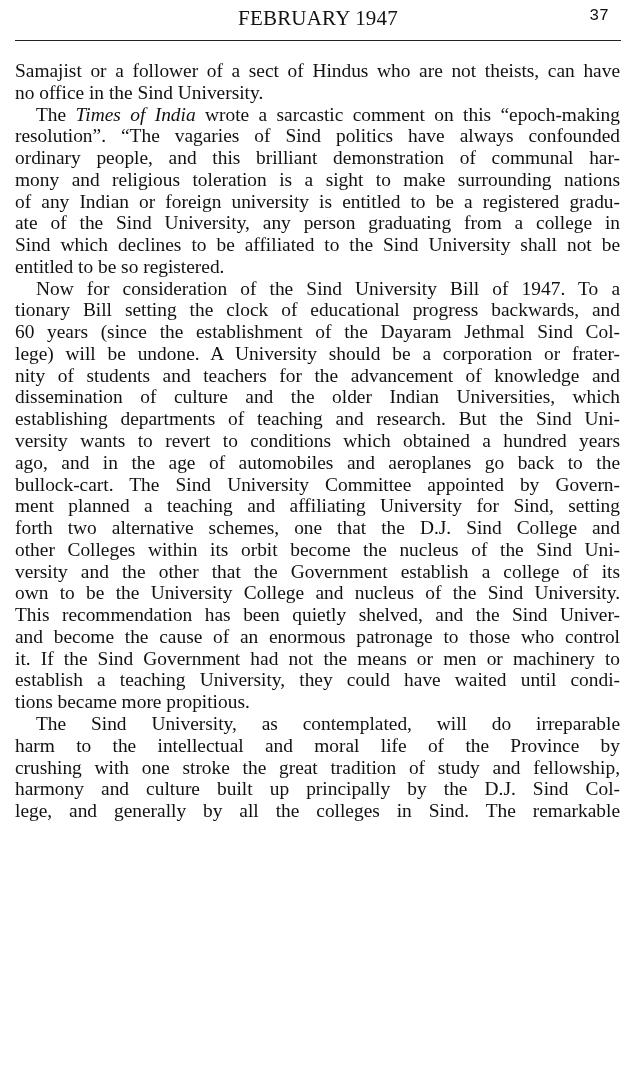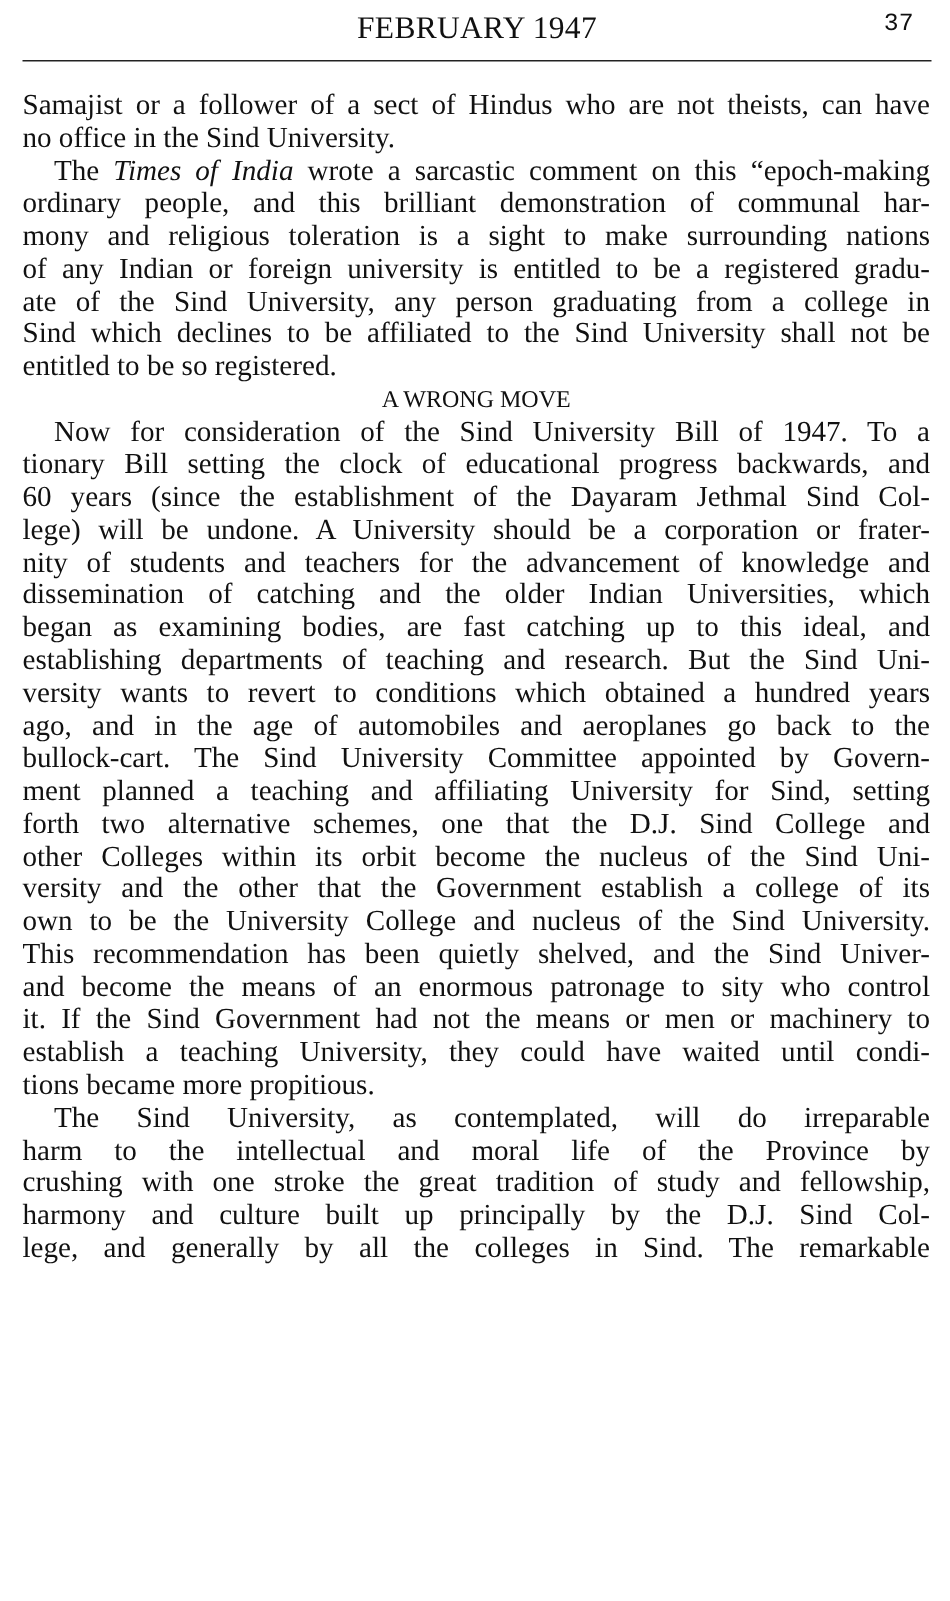--- a/index.html
+++ b/index.html
@@ -22,45 +22,44 @@
 <div class="running-head">
   <span class="running-title">FEBRUARY 1947</span>
   <span class="page-number">37</span>
 </div>
 <div class="head-rule"></div>
 
 <div class="body-text" id="body-text">
     <span class="line">Samajist or a follower of a sect of Hindus who are not theists, can have</span>
     <span class="line last">no office in the Sind University.</span>
     <span class="line indent"><span>The </span><em>Times of India</em><span> wrote a sarcastic comment on this “epoch-making</span></span>
+    <span class="line">resolution”. “The vagaries of Sind politics have always confounded</span>
     <span class="line">ordinary people, and this brilliant demonstration of communal har-</span>
     <span class="line">mony and religious toleration is a sight to make surrounding nations</span>
     <span class="line">of any Indian or foreign university is entitled to be a registered gradu-</span>
     <span class="line">ate of the Sind University, any person graduating from a college in</span>
     <span class="line">Sind which declines to be affiliated to the Sind University shall not be</span>
     <span class="line last">entitled to be so registered.</span>
-    <span class="line center">A WRONG MOVE</span>
     <span class="line indent">Now for consideration of the Sind University Bill of 1947. To a</span>
     <span class="line">tionary Bill setting the clock of educational progress backwards, and</span>
     <span class="line">60 years (since the establishment of the Dayaram Jethmal Sind Col-</span>
     <span class="line">lege) will be undone. A University should be a corporation or frater-</span>
     <span class="line">nity of students and teachers for the advancement of knowledge and</span>
-    <span class="line">dissemination of catching and the older Indian Universities, which</span>
-    <span class="line">began as examining bodies, are fast catching up to this ideal, and</span>
+    <span class="line">dissemination of culture and the older Indian Universities, which</span>
     <span class="line">establishing departments of teaching and research. But the Sind Uni-</span>
     <span class="line">versity wants to revert to conditions which obtained a hundred years</span>
     <span class="line">ago, and in the age of automobiles and aeroplanes go back to the</span>
     <span class="line">bullock-cart. The Sind University Committee appointed by Govern-</span>
     <span class="line">ment planned a teaching and affiliating University for Sind, setting</span>
     <span class="line">forth two alternative schemes, one that the D.J. Sind College and</span>
     <span class="line">other Colleges within its orbit become the nucleus of the Sind Uni-</span>
     <span class="line">versity and the other that the Government establish a college of its</span>
     <span class="line">own to be the University College and nucleus of the Sind University.</span>
     <span class="line">This recommendation has been quietly shelved, and the Sind Univer-</span>
-    <span class="line">and become the means of an enormous patronage to sity who control</span>
+    <span class="line">and become the cause of an enormous patronage to those who control</span>
     <span class="line">it. If the Sind Government had not the means or men or machinery to</span>
     <span class="line">establish a teaching University, they could have waited until condi-</span>
     <span class="line last">tions became more propitious.</span>
     <span class="line indent">The Sind University, as contemplated, will do irreparable</span>
     <span class="line">harm to the intellectual and moral life of the Province by</span>
     <span class="line">crushing with one stroke the great tradition of study and fellowship,</span>
     <span class="line">harmony and culture built up principally by the D.J. Sind Col-</span>
     <span class="line">lege, and generally by all the colleges in Sind. The remarkable</span>
   </div>
 

